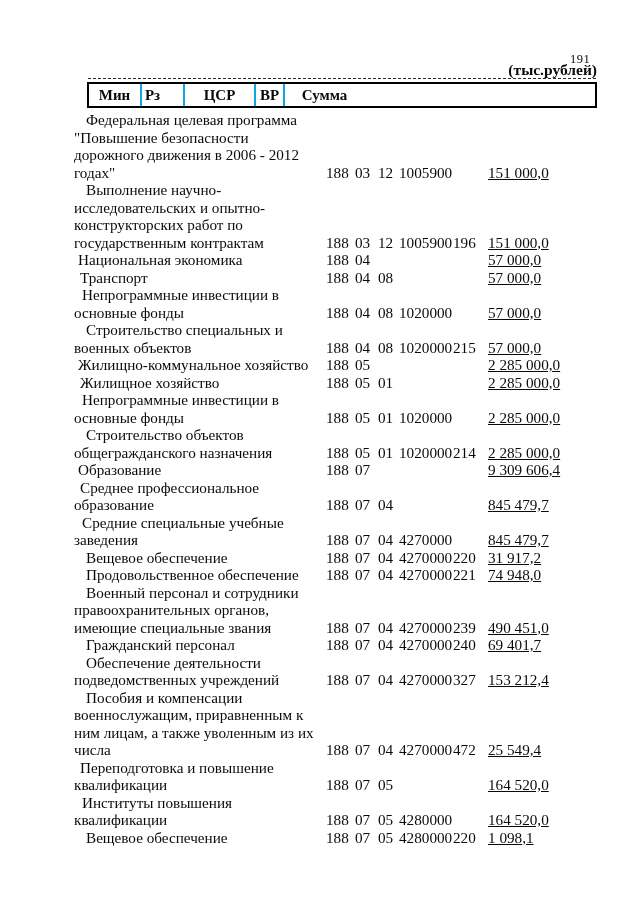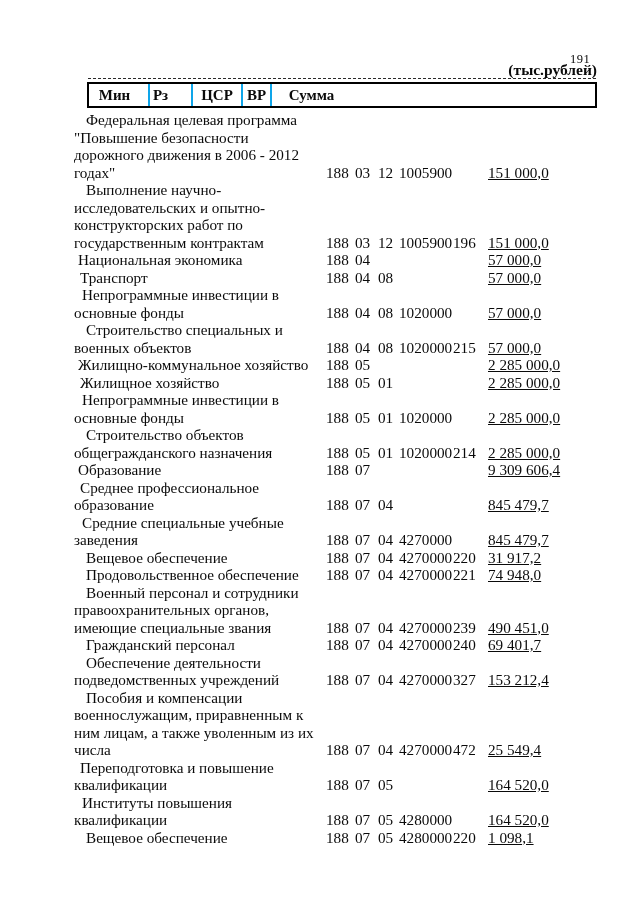--- a/index.html
+++ b/index.html
@@ -24,23 +24,23 @@
     border:2px solid #000;box-sizing:border-box;display:flex;
   }
   .header-cell{
     border-left:2px solid #0ea5e9;box-sizing:border-box;
     display:flex;align-items:center;justify-content:center;
     font-weight:bold;font-size:15px;white-space:nowrap;overflow:hidden;
   }
   .header-cell:first-child{border-left:none;}
   .hc-name{width:245px;}
   .hc-min{width:51px;}
-  .hc-rz{width:23px;margin-left:8px;}
+  .hc-rz{width:23px;}
   .hc-pr{width:20px;margin-top:40px;}
-  .hc-csr{width:50px;}
+  .hc-csr{width:71px;}
   .hc-vr{width:29px;}
   .hc-sum{width:81px;}
   .table-body{
     position:absolute;top:111px;left:74px;width:508px;
     font-size:15.2px;line-height:17.5px;
   }
   .row{display:flex;align-items:flex-end;}
   .cell-name{
     width:252px;box-sizing:border-box;white-space:pre-line;
   }

